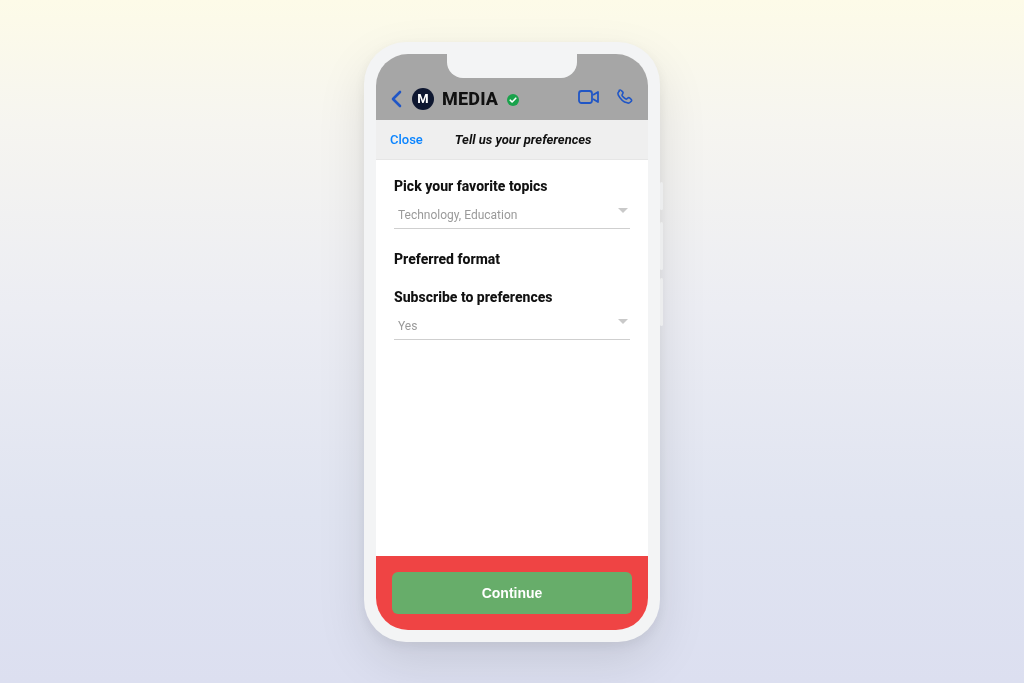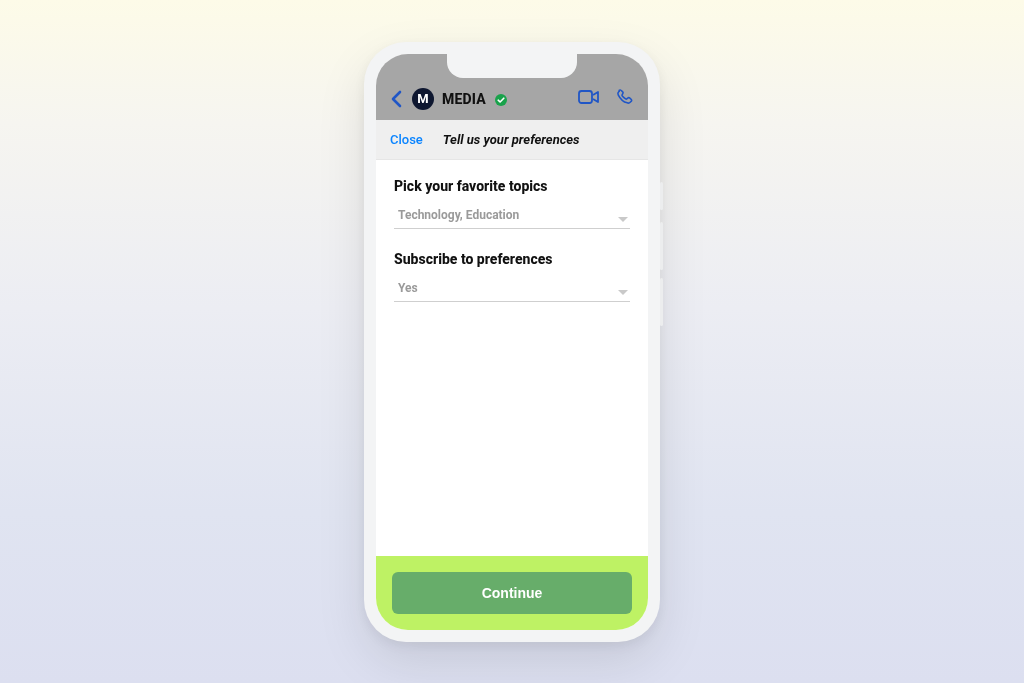--- a/index.html
+++ b/index.html
@@ -62,59 +62,58 @@
     align-items: center;
     gap: 8px;
   }
   .back-chevron svg { display:block; }
   .avatar {
     width: 22px; height: 22px; border-radius: 50%;
     background: #0e1730; color:#fff; font-weight:700;
     display:flex; align-items:center; justify-content:center;
     font-size: 13px;
   }
-  .brand-name { font-weight: 800; font-size: 14px; color:#111; letter-spacing:.2px; }
+  .brand-name { font-weight: 800; font-size: 18px; color:#111; letter-spacing:.2px; }
   .verify { width:14px; height:14px; }
   .spacer { flex:1; }
   .hicon { color:#2056c6; }
 
   
   .modal-top {
     background: #efefef;
     display:flex; align-items:center;
     padding: 12px 14px;
-    gap: 20px;
+    gap: 32px;
     border-bottom: 1px solid #e6e6e6;
   }
   .close-link { color:#0a84ff; font-size:13px; font-weight:500; cursor:pointer; }
   .modal-title { font-size:13px; font-weight:700; color:#111;font-style:italic; }
 
   
   .form-area {
     flex:1;
     background:#fff;
     padding: 18px 18px 0 18px;
     overflow:hidden;
   }
   .field { margin-bottom: 22px; }
   .field-label { font-size:14px; font-weight:800; color:#111; margin-bottom:10px; }
   .select {
-    display:flex; align-items:flex-end; justify-content:space-between;
+    display:flex; align-items:flex-start; justify-content:space-between;
     border-bottom:1px solid #cfcfcf;
     padding: 4px 2px 6px 4px;
     cursor:pointer;
-    font-weight:bold;
   }
   .select-value { font-size:12px; color:#9a9a9a; }
   .caret { width:0; height:0; border-left:5px solid transparent; border-right:5px solid transparent; border-top:5px solid #c9c9c9; }
 
   
   .footer {
     padding: 16px;
-    background:#bef264;
+    background:#ef4444;
   }
   .continue-btn {
     width:100%;
     background:#67ad6a;
     color:#fff;
     border:none;
     border-radius:6px;
     padding:13px 0;
     font-size:14px;
     font-weight:600;
@@ -171,20 +170,21 @@
 
       <div class="field">
         <div class="field-label">Pick your favorite topics</div>
         <div class="select">
           <span class="select-value">Technology, Education</span>
           <span class="caret"></span>
         </div>
       </div>
 
       <div class="field">
+        <div class="field-label">Preferred format</div>
       </div>
 
       <div class="field">
       </div>
 
       <div class="field">
         <div class="field-label">Subscribe to preferences</div>
         <div class="select">
           <span class="select-value">Yes</span>
           <span class="caret"></span>

